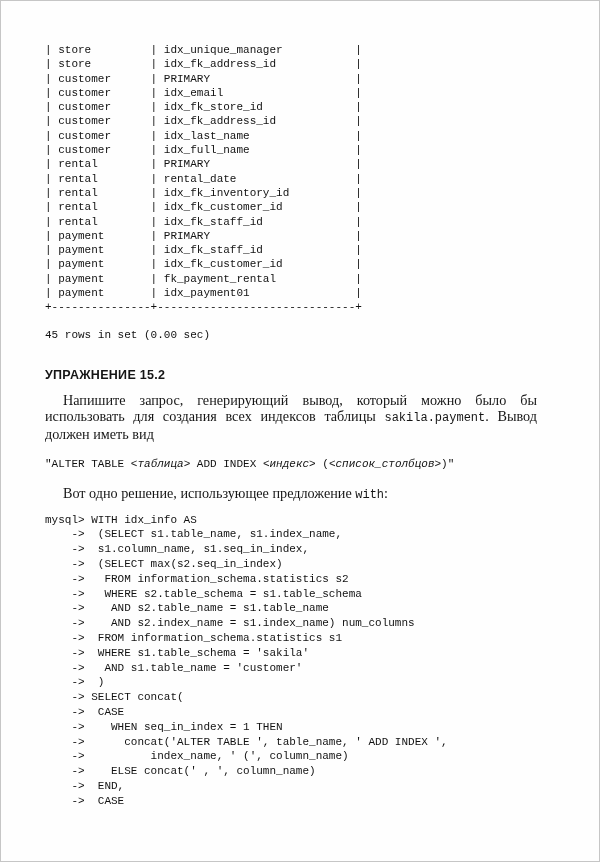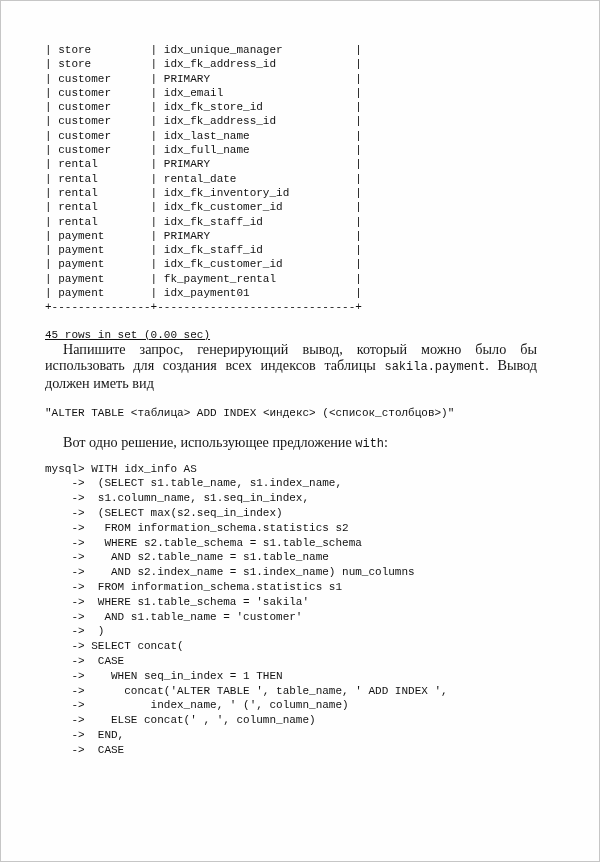--- a/index.html
+++ b/index.html
@@ -15,21 +15,21 @@
   }
   .content { padding:42px 54px 0 44px; }
   .mono {
     font-family:"Liberation Mono","DejaVu Sans Mono",monospace;
     font-size:11px;
     line-height:14.3px;
     white-space:pre;
     color:#111;
   }
   .result-block div { height:14.3px; }
-  .summary-line { margin-top:13px;text-decoration:underline; }
+  .summary-line { margin-top:13px; }
   .heading {
     font-family:"Liberation Sans","DejaVu Sans",sans-serif;
     font-weight:bold;
     font-size:12.5px;
     letter-spacing:0.3px;
     margin-top:26px;
     margin-bottom:11px;
   }
   .para {
     font-family:"Liberation Serif","DejaVu Serif",serif;
@@ -41,21 +41,21 @@
   }
   .code-inline {
     font-family:"Liberation Mono","DejaVu Sans Mono",monospace;
     font-size:12px;
   }
   .format-line {
     margin-top:14px;
     margin-bottom:14px;
     line-height:15px;
   }
-  .it { }
+  .it { font-style:italic; }
   .intro-para { margin-bottom:9px; }
   .code-block { line-height:14.8px; }
   .code-block div { height:14.8px; }
   .footer {
     position:absolute;
     left:55px;
     bottom:44px;
     display:flex;
     align-items:center;
     font-family:"Liberation Sans","DejaVu Sans",sans-serif;
@@ -71,20 +71,21 @@
 </head>
 <body>
 
 <div class="page">
   <div class="content">
 
     <div class="mono result-block"><div>| store         | idx_unique_manager           |</div><div>| store         | idx_fk_address_id            |</div><div>| customer      | PRIMARY                      |</div><div>| customer      | idx_email                    |</div><div>| customer      | idx_fk_store_id              |</div><div>| customer      | idx_fk_address_id            |</div><div>| customer      | idx_last_name                |</div><div>| customer      | idx_full_name                |</div><div>| rental        | PRIMARY                      |</div><div>| rental        | rental_date                  |</div><div>| rental        | idx_fk_inventory_id          |</div><div>| rental        | idx_fk_customer_id           |</div><div>| rental        | idx_fk_staff_id              |</div><div>| payment       | PRIMARY                      |</div><div>| payment       | idx_fk_staff_id              |</div><div>| payment       | idx_fk_customer_id           |</div><div>| payment       | fk_payment_rental            |</div><div>| payment       | idx_payment01                |</div><div>+---------------+------------------------------+</div></div>
 
     <div class="mono summary-line">45 rows in set (0.00 sec)</div>
 
+    <div class="heading">УПРАЖНЕНИЕ 15.2</div>
 
     <p class="para"><span>Напишите запрос, генерирующий вывод, который можно было бы использовать для создания всех индексов таблицы </span><span class="code-inline">sakila.payment</span><span>. Вывод должен иметь вид</span></p>
 
     <div class="mono format-line"><span>"ALTER TABLE </span><span class="it">&lt;таблица&gt;</span><span> ADD INDEX </span><span class="it">&lt;индекс&gt;</span><span> (</span><span class="it">&lt;список_столбцов&gt;</span><span>)"</span></div>
 
     <p class="para intro-para"><span>Вот одно решение, использующее предложение </span><span class="code-inline">with</span><span>:</span></p>
 
     <div class="mono code-block"><div>mysql&gt; WITH idx_info AS</div><div>    -&gt;  (SELECT s1.table_name, s1.index_name,</div><div>    -&gt;  s1.column_name, s1.seq_in_index,</div><div>    -&gt;  (SELECT max(s2.seq_in_index)</div><div>    -&gt;   FROM information_schema.statistics s2</div><div>    -&gt;   WHERE s2.table_schema = s1.table_schema</div><div>    -&gt;    AND s2.table_name = s1.table_name</div><div>    -&gt;    AND s2.index_name = s1.index_name) num_columns</div><div>    -&gt;  FROM information_schema.statistics s1</div><div>    -&gt;  WHERE s1.table_schema = 'sakila'</div><div>    -&gt;   AND s1.table_name = 'customer'</div><div>    -&gt;  )</div><div>    -&gt; SELECT concat(</div><div>    -&gt;  CASE</div><div>    -&gt;    WHEN seq_in_index = 1 THEN</div><div>    -&gt;      concat('ALTER TABLE ', table_name, ' ADD INDEX ',</div><div>    -&gt;          index_name, ' (', column_name)</div><div>    -&gt;    ELSE concat(' , ', column_name)</div><div>    -&gt;  END,</div><div>    -&gt;  CASE</div></div>
 
   </div>

